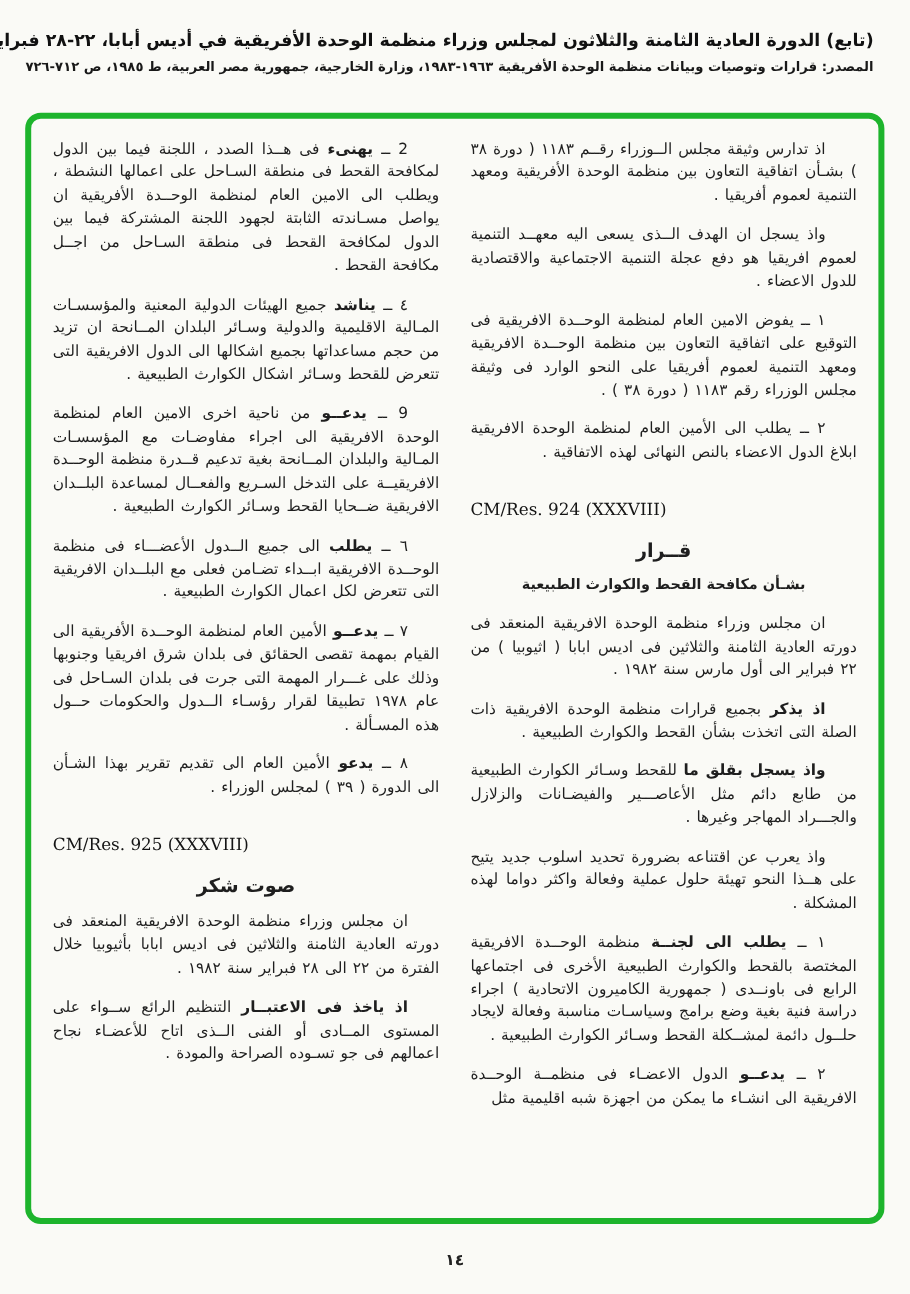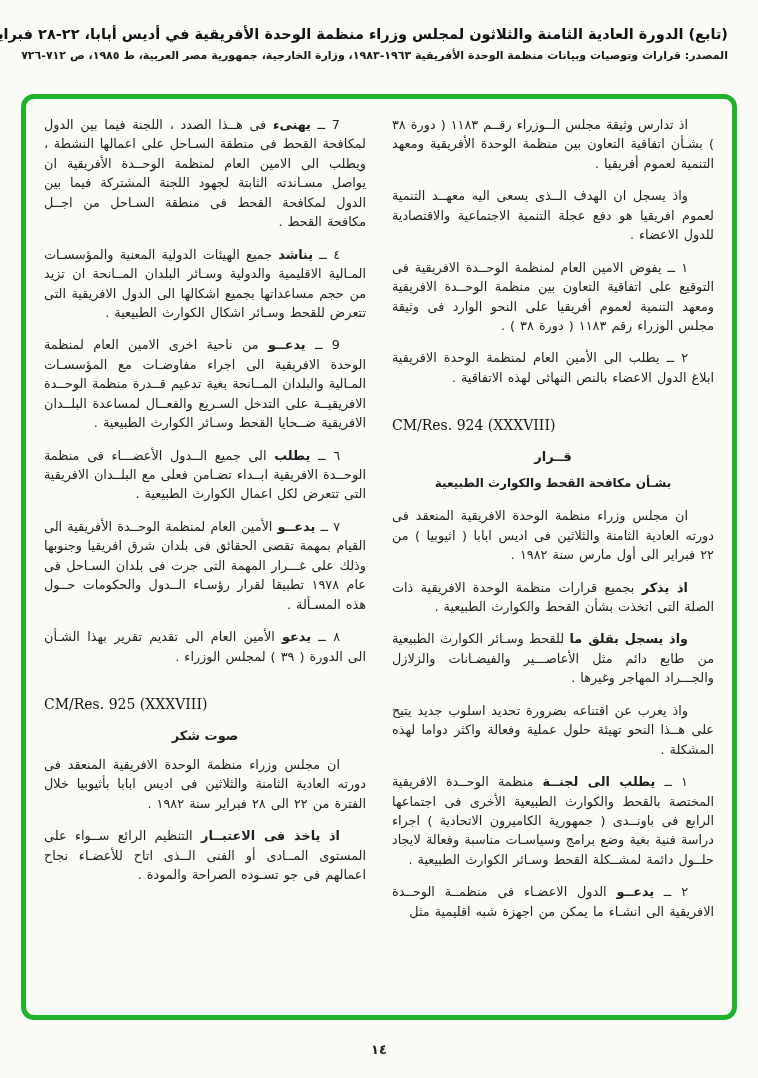--- a/index.html
+++ b/index.html
@@ -57,21 +57,21 @@
   .rescode{
     direction:ltr;
     text-align:left;
     font-family:"DejaVu Serif",serif;
     font-size:14px;
     margin:30px 0 14px 0;
     color:#141414;
   }
   .title{
     direction:rtl;text-align:center;
-    font-weight:bold;font-size:13px;
+    font-weight:bold;font-size:16px;
     margin:16px 0 12px 0;
   }
   .subtitle{
     direction:rtl;text-align:center;
     font-weight:bold;font-size:12px;
     margin:4px 0 16px 0;
   }
   
   .footer{
     position:absolute;left:0;right:0;bottom:20px;
@@ -98,21 +98,21 @@
         <div class="title">قــرار</div>
         <div class="subtitle">بشـأن مكافحة القحط والكوارث الطبيعية</div>
         <p class="para indent"><span>ان مجلس وزراء منظمة الوحدة الافريقية المنعقد فى دورته العادية الثامنة والثلاثين فى اديس ابابا ( اثيوبيا ) من ٢٢ فبراير الى أول مارس سنة ١٩٨٢ .</span></p>
         <p class="para indent"><strong>اذ يذكر</strong><span> بجميع قرارات منظمة الوحدة الافريقية ذات الصلة التى اتخذت بشأن القحط والكوارث الطبيعية .</span></p>
         <p class="para indent"><strong>واذ يسجل بقلق ما</strong><span> للقحط وسـائر الكوارث الطبيعية من طابع دائم مثل الأعاصـــير والفيضـانات والزلازل والجـــراد المهاجر وغيرها .</span></p>
         <p class="para indent"><span>واذ يعرب عن اقتناعه بضرورة تحديد اسلوب جديد يتيح على هــذا النحو تهيئة حلول عملية وفعالة واكثر دواما لهذه المشكلة .</span></p>
         <p class="para indent"><span>١ ــ </span><strong>يطلب الى لجنــة</strong><span> منظمة الوحــدة الافريقية المختصة بالقحط والكوارث الطبيعية الأخرى فى اجتماعها الرابع فى باونــدى ( جمهورية الكاميرون الاتحادية ) اجراء دراسة فنية بغية وضع برامج وسياسـات مناسبة وفعالة لايجاد حلــول دائمة لمشــكلة القحط وسـائر الكوارث الطبيعية .</span></p>
         <p class="para indent"><span>٢ ــ </span><strong>يدعــو</strong><span> الدول الاعضـاء فى منظمــة الوحــدة الافريقية الى انشـاء ما يمكن من اجهزة شبه اقليمية مثل</span></p>
       </div>
     <div class="col" id="col-left">
-        <p class="para indent"><span>7 ــ </span><strong>يهنىء</strong><span> فى هــذا الصدد ، اللجنة فيما بين الدول لمكافحة القحط فى منطقة السـاحل على اعمالها النشطة ، ويطلب الى الامين العام لمنظمة الوحــدة الأفريقية ان يواصل مسـاندته الثابتة لجهود اللجنة المشتركة فيما بين الدول لمكافحة القحط فى منطقة السـاحل من اجــل مكافحة القحط .</span></p>
+        <p class="para indent"><span>2 ــ </span><strong>يهنىء</strong><span> فى هــذا الصدد ، اللجنة فيما بين الدول لمكافحة القحط فى منطقة السـاحل على اعمالها النشطة ، ويطلب الى الامين العام لمنظمة الوحــدة الأفريقية ان يواصل مسـاندته الثابتة لجهود اللجنة المشتركة فيما بين الدول لمكافحة القحط فى منطقة السـاحل من اجــل مكافحة القحط .</span></p>
         <p class="para indent"><span>٤ ــ </span><strong>يناشد</strong><span> جميع الهيئات الدولية المعنية والمؤسسـات المـالية الاقليمية والدولية وسـائر البلدان المــانحة ان تزيد من حجم مساعداتها بجميع اشكالها الى الدول الافريقية التى تتعرض للقحط وسـائر اشكال الكوارث الطبيعية .</span></p>
         <p class="para indent"><span>9 ــ </span><strong>يدعــو</strong><span> من ناحية اخرى الامين العام لمنظمة الوحدة الافريقية الى اجراء مفاوضـات مع المؤسسـات المـالية والبلدان المــانحة بغية تدعيم قــدرة منظمة الوحــدة الافريقيــة على التدخل السـريع والفعــال لمساعدة البلــدان الافريقية ضــحايا القحط وسـائر الكوارث الطبيعية .</span></p>
         <p class="para indent"><span>٦ ــ </span><strong>يطلب</strong><span> الى جميع الــدول الأعضـــاء فى منظمة الوحــدة الافريقية ابــداء تضـامن فعلى مع البلــدان الافريقية التى تتعرض لكل اعمال الكوارث الطبيعية .</span></p>
         <p class="para indent"><span>٧ ــ </span><strong>يدعــو</strong><span> الأمين العام لمنظمة الوحــدة الأفريقية الى القيام بمهمة تقصى الحقائق فى بلدان شرق افريقيا وجنوبها وذلك على غـــرار المهمة التى جرت فى بلدان السـاحل فى عام ١٩٧٨ تطبيقا لقرار رؤسـاء الــدول والحكومات حــول هذه المسـألة .</span></p>
         <p class="para indent"><span>٨ ــ </span><strong>يدعو</strong><span> الأمين العام الى تقديم تقرير بهذا الشـأن الى الدورة ( ٣٩ ) لمجلس الوزراء .</span></p>
         <div class="rescode">CM/Res. 925 (XXXVIII)</div>
         <div class="title">صوت شكر</div>
         <p class="para indent"><span>ان مجلس وزراء منظمة الوحدة الافريقية المنعقد فى دورته العادية الثامنة والثلاثين فى اديس ابابا بأثيوبيا خلال الفترة من ٢٢ الى ٢٨ فبراير سنة ١٩٨٢ .</span></p>
         <p class="para indent"><strong>اذ ياخذ فى الاعتبــار</strong><span> التنظيم الرائع ســواء على المستوى المــادى أو الفنى الــذى اتاح للأعضـاء نجاح اعمالهم فى جو تسـوده الصراحة والمودة .</span></p>
       </div>

